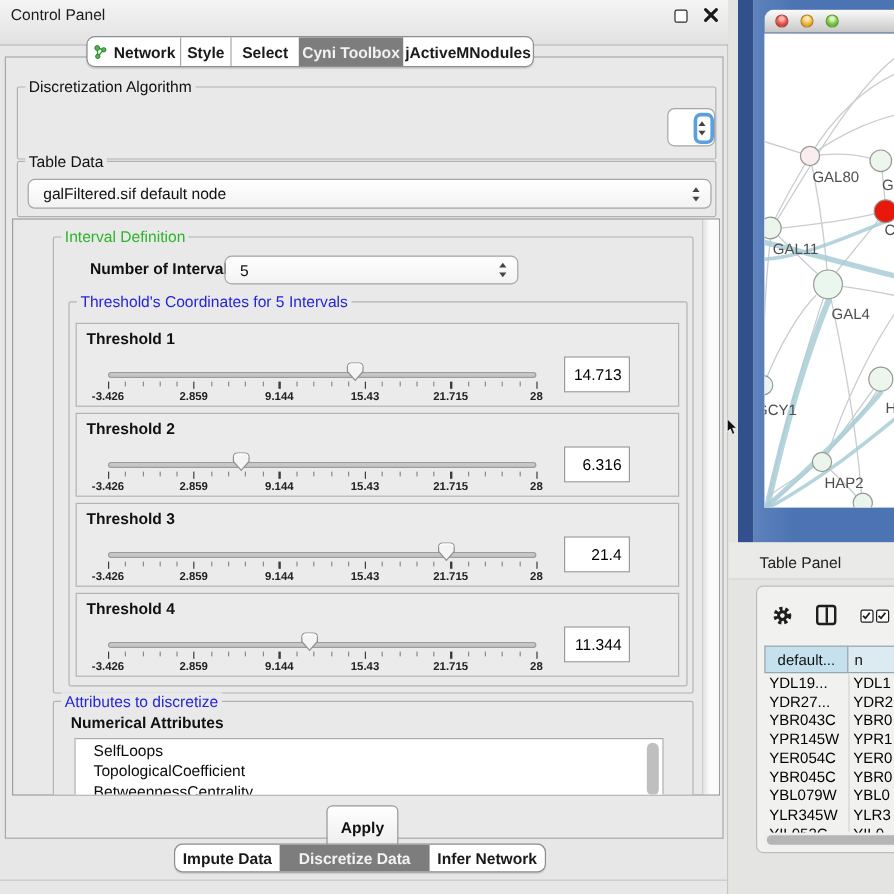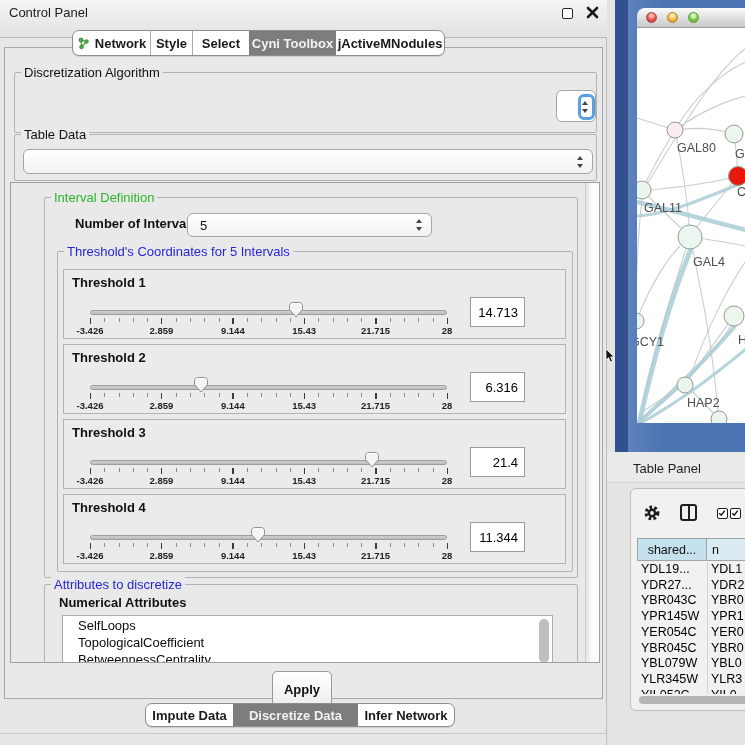--- a/index.html
+++ b/index.html
@@ -145,20 +145,21 @@
             <i class="spin-up"></i>
             <i class="spin-down"></i>
           </span>
       </div>
     </div>
 
 
     <div class="tbox" style="left:14px; top:134px; width:583px; height:47px;">
       <div class="legend">Table Data</div>
       <div class="combo" style="left:8px; top:14px; width:570px; height:25px;">
+        <span>galFiltered.sif default node</span>
         <span class="spinner">
             <i class="spin-up"></i>
             <i class="spin-down"></i>
           </span>
       </div>
     </div>
 
     <div class="scrollpane">
 
       <div class="tbox" style="left:33px; top:14px; width:534px; height:381px; background:#e9e9e9;">
@@ -457,21 +458,21 @@
           </svg>
       </div>
       <div class="cbx" style="left:99px; top:19px;">
         <svg width="8" height="8" viewBox="0 0 8 8" style="position:absolute;left:0;top:0;">
             <path d="M1.2 4.2 L3.2 6.2 L6.8 1.6" stroke="#1c1c1c" stroke-width="1.5" fill="none"></path>
           </svg>
       </div>
 
       <div class="tp-table">
         <div id="tp-header" style="position:absolute; left:0; top:0; height:23px;">
-            <div class="tp-hcell" style="left: 0px; width: 70px; background: rgb(198, 225, 238); justify-content: center;">shared...</div>
+            <div class="tp-hcell" style="left: 0px; width: 70px; background: rgb(198, 225, 238); justify-content: center;">default...</div>
             <div class="tp-hcell" style="left: 69px; width: 60px; background: rgb(220, 235, 242); justify-content: flex-start; padding-left: 5px;">n</div>
           </div>
         <div id="tp-rows" style="position: absolute; left: 0px; top: 24px; height: 132px; overflow: hidden; width: 124px;">
             <div class="tp-row" style="top: 0px;">
               <div class="tp-cell1">YDL19...</div>
               <div class="tp-cell2">YDL1</div>
             </div>
             <div class="tp-row" style="top: 15.7px;">
               <div class="tp-cell1">YDR27...</div>
               <div class="tp-cell2">YDR2</div>

